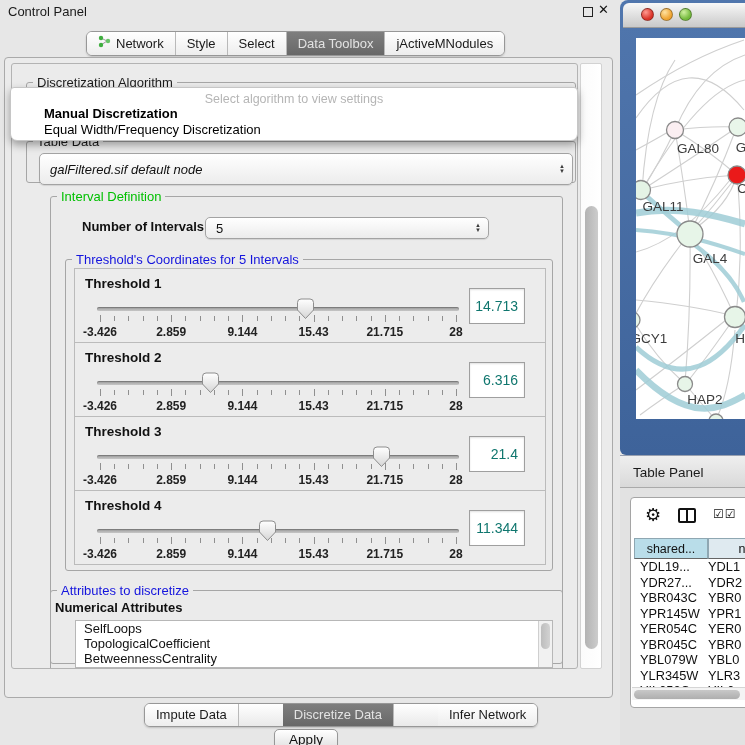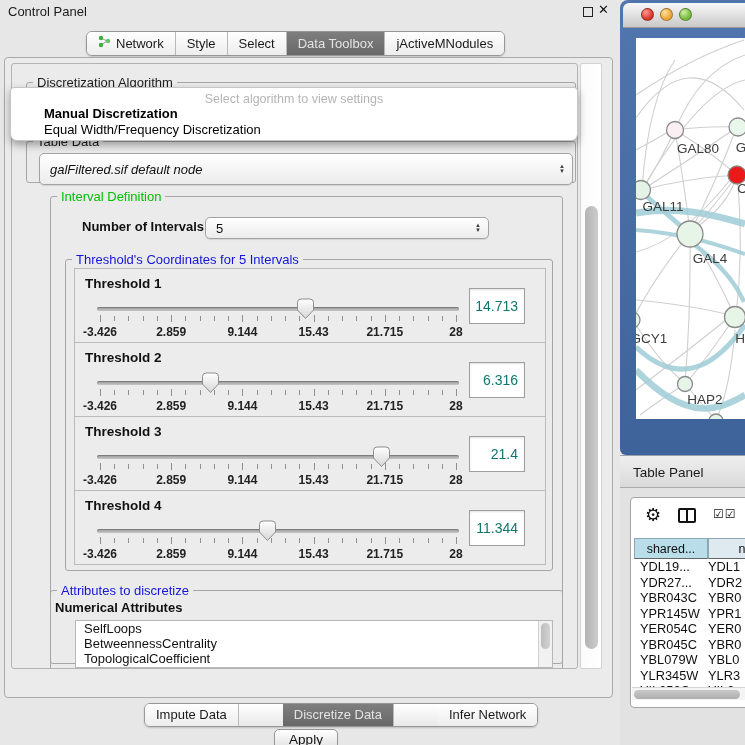--- a/index.html
+++ b/index.html
@@ -405,22 +405,22 @@
 </div>
         </div>
       </div>
 
       <div class="group" style="left:38px; top:526px; width:513px; height:84px;">
         <span class="gtitle gt-blue">Attributes to discretize</span>
         <div class="abs" style="left:4px; top:9px; font-size:13px; font-weight:bold; color:#111;">Numerical Attributes</div>
         <div id="attr-list">
           <div id="attr-items">
               <div class="attr-item">SelfLoops</div>
+              <div class="attr-item">TopologicalCoefficient</div>
               <div class="attr-item">BetweennessCentrality</div>
-              <div class="attr-item">TopologicalCoefficient</div>
             </div>
           <div id="attr-scroll">
               <div id="attr-thumb"></div>
             </div>
         </div>
       </div>
     </div>
 
     <div id="v-scroll" class="abs">
       <div id="v-thumb" class="abs"></div>

